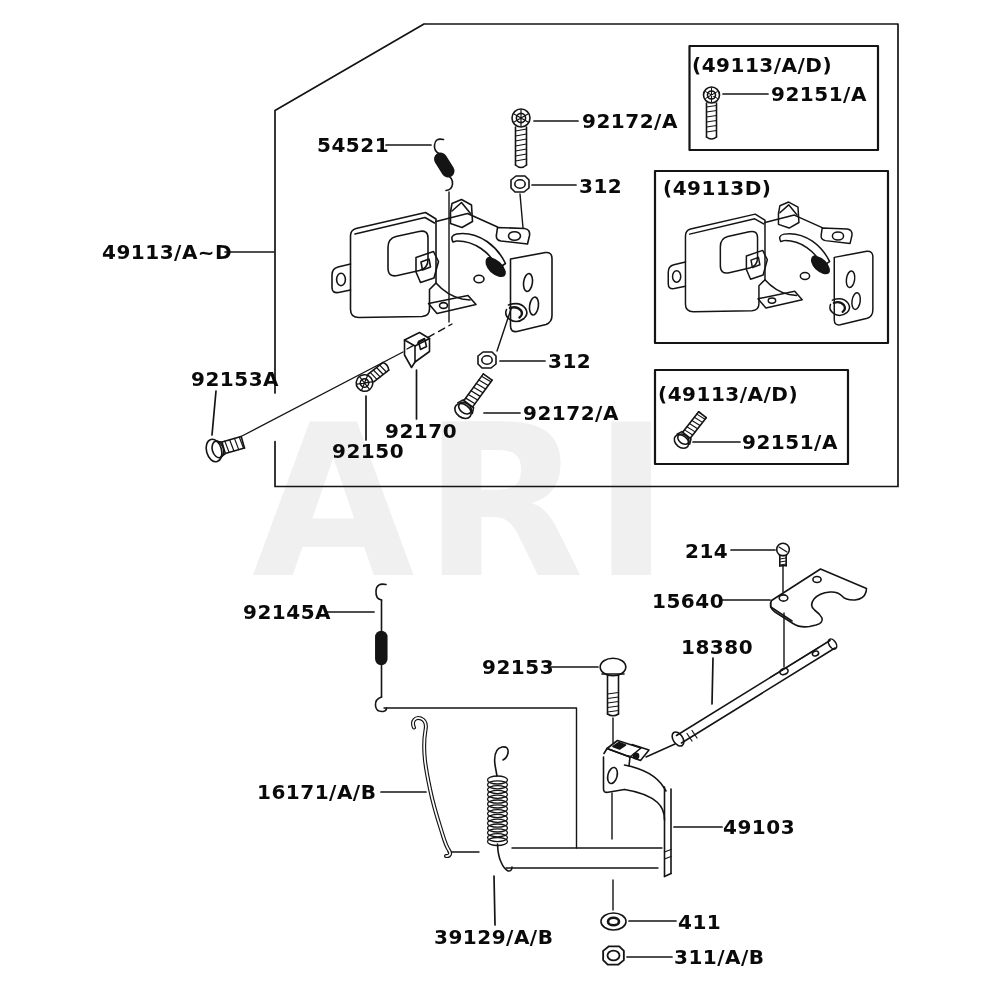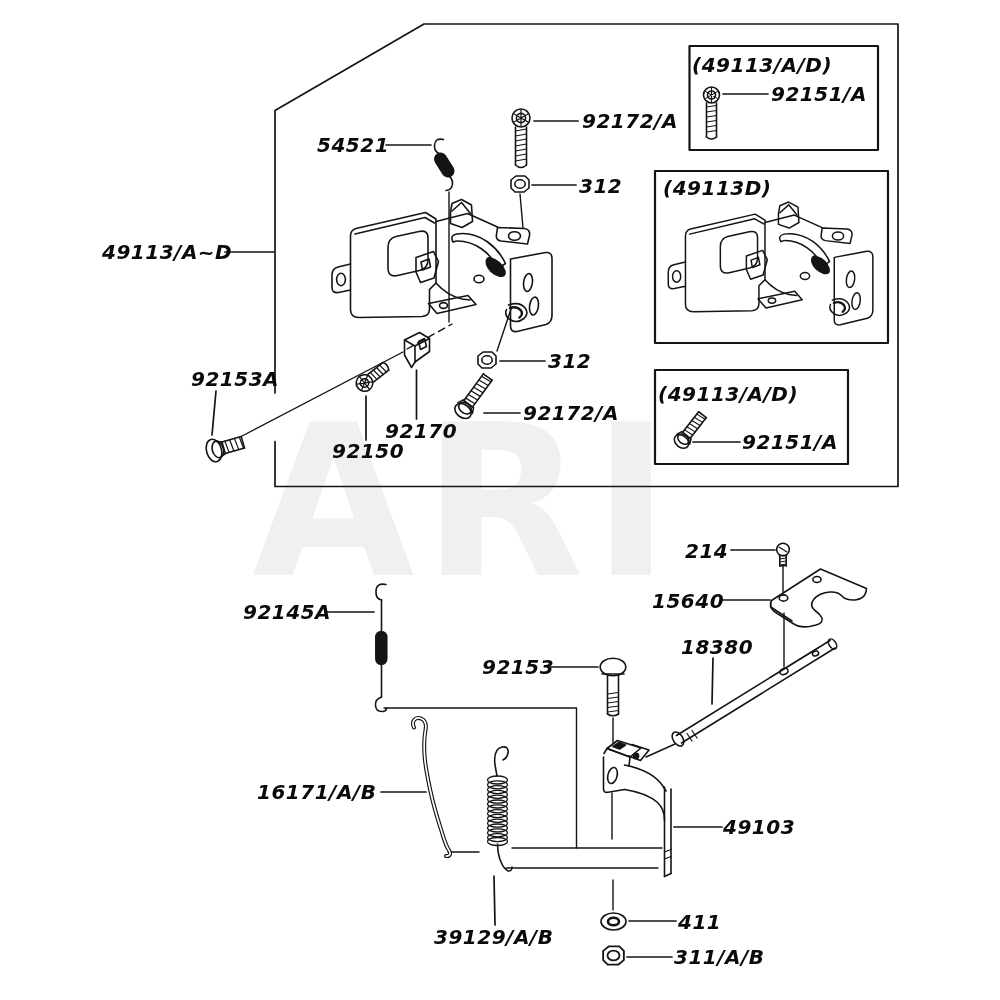--- a/index.html
+++ b/index.html
@@ -11,21 +11,21 @@
   #stage{position:absolute;inset:0;width:1000px;height:1000px;}
   .watermark{
     position:absolute;left:252px;top:398px;z-index:0;
     font-size:210px;font-weight:bold;letter-spacing:8px;line-height:1;
     color:#f0f0f0;user-select:none;white-space:nowrap;
   }
   svg.lineart{position:absolute;left:0;top:0;z-index:1;}
   .callout{
     position:absolute;z-index:2;
     font-size:20px;font-weight:bold;letter-spacing:0.5px;line-height:1;
-    color:#0a0a0a;white-space:nowrap;font-style:italic;
+    color:#0a0a0a;white-space:nowrap;
   }
 </style>
 </head>
 <body>
 
 <div id="stage">
 
   <div class="watermark">ARI</div>
 
   <svg class="lineart" width="1000" height="1000" viewBox="0 0 1000 1000" fill="none" stroke="#141414" stroke-width="1.6" stroke-linecap="round" stroke-linejoin="round">

